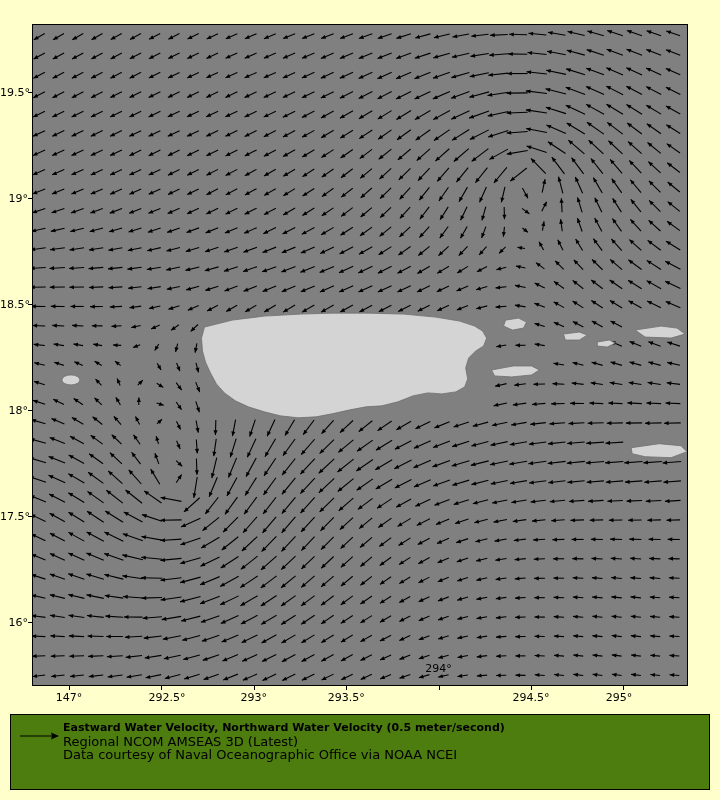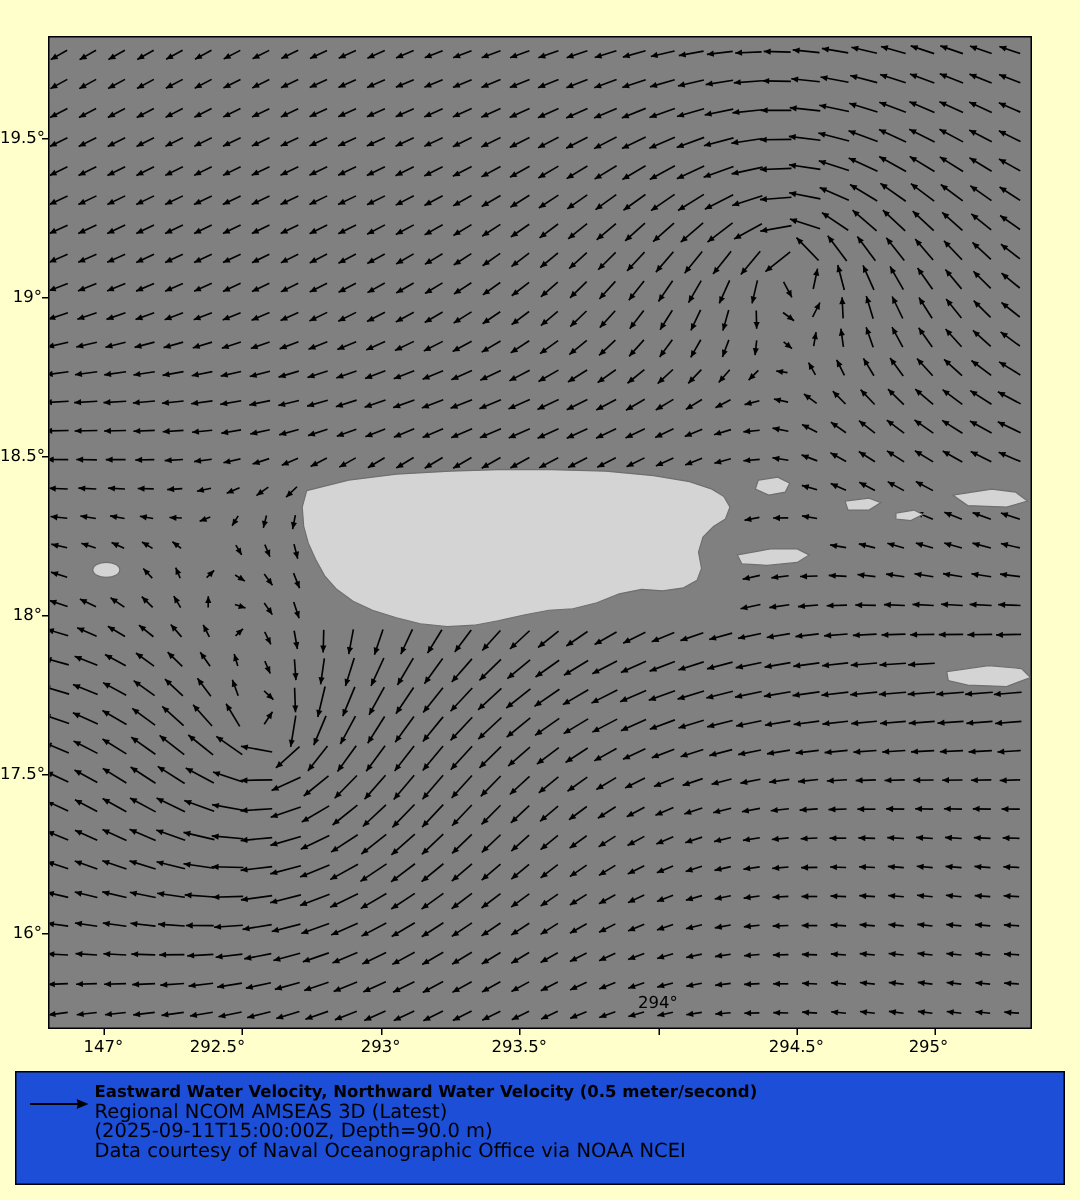--- a/index.html
+++ b/index.html
@@ -60,21 +60,21 @@
   }
   
   #legend {
     position: absolute;
     left: 10px;
     top: 714px;
     width: 700px;
     height: 76px;
     border: 1px solid #000;
     box-sizing: border-box;
-    background: #1d4ed8;
+    background: #4d7c0f;
   }
   #legend-arrow {
     position: absolute;
     left: 8px;
     top: 14px;
     width: 40px;
     height: 14px;
   }
   #legend-text {
     position: absolute;
@@ -2260,21 +2260,21 @@
       <div class="tick-label y-tick-label" style="left: 0px; width: 28px; top: 410.167px;">18°</div>
       <div class="tick-mark" style="left: 28px; top: 410.167px; width: 4px; height: 1px;"></div>
       <div class="tick-label y-tick-label" style="left: 0px; width: 28px; top: 304.077px;">18.5°</div>
       <div class="tick-mark" style="left: 28px; top: 304.077px; width: 4px; height: 1px;"></div>
       <div class="tick-label y-tick-label" style="left: 0px; width: 28px; top: 197.987px;">19°</div>
       <div class="tick-mark" style="left: 28px; top: 197.987px; width: 4px; height: 1px;"></div>
       <div class="tick-label y-tick-label" style="left: 0px; width: 28px; top: 91.8974px;">19.5°</div>
       <div class="tick-mark" style="left: 28px; top: 91.8974px; width: 4px; height: 1px;"></div>
       <div class="tick-label x-tick-label" style="left: 68.9577px; top: 691px;">147°</div>
       <div class="tick-mark" style="left: 68.9577px; top: 686px; width: 1px; height: 4px;"></div>
-      <div class="tick-label x-tick-label" style="left: 145px; top: 691px;">292.5°</div>
+      <div class="tick-label x-tick-label" style="left: 167px; top: 691px;">292.5°</div>
       <div class="tick-mark" style="left: 161.352px; top: 686px; width: 1px; height: 4px;"></div>
       <div class="tick-label x-tick-label" style="left: 253.746px; top: 691px;">293°</div>
       <div class="tick-mark" style="left: 253.746px; top: 686px; width: 1px; height: 4px;"></div>
       <div class="tick-label x-tick-label" style="left: 346.141px; top: 691px;">293.5°</div>
       <div class="tick-mark" style="left: 346.141px; top: 686px; width: 1px; height: 4px;"></div>
       <div class="tick-label x-tick-label" style="left: 438.535px; top: 662px;">294°</div>
       <div class="tick-mark" style="left: 438.535px; top: 686px; width: 1px; height: 4px;"></div>
       <div class="tick-label x-tick-label" style="left: 530.93px; top: 691px;">294.5°</div>
       <div class="tick-mark" style="left: 530.93px; top: 686px; width: 1px; height: 4px;"></div>
       <div class="tick-label x-tick-label" style="left: 619px; top: 691px;">295°</div>
@@ -2282,18 +2282,17 @@
     </div>
 
   <div id="legend">
     <svg id="legend-arrow" viewBox="0 0 40 14">
       <line x1="1" y1="7" x2="36" y2="7" stroke="#000" stroke-width="1.2"></line>
       <polygon points="40,7 32,3.6 33,7 32,10.4" fill="#000"></polygon>
     </svg>
     <div id="legend-text">
       <div class="legend-title">Eastward Water Velocity, Northward Water Velocity (0.5 meter/second)</div>
       <div class="legend-line">Regional NCOM AMSEAS 3D (Latest)</div>
-      <div class="legend-line">(2025-09-11T15:00:00Z, Depth=90.0 m)</div>
       <div class="legend-line">Data courtesy of Naval Oceanographic Office via NOAA NCEI</div>
     </div>
   </div>
 
 </div>
 
 </body></html>

